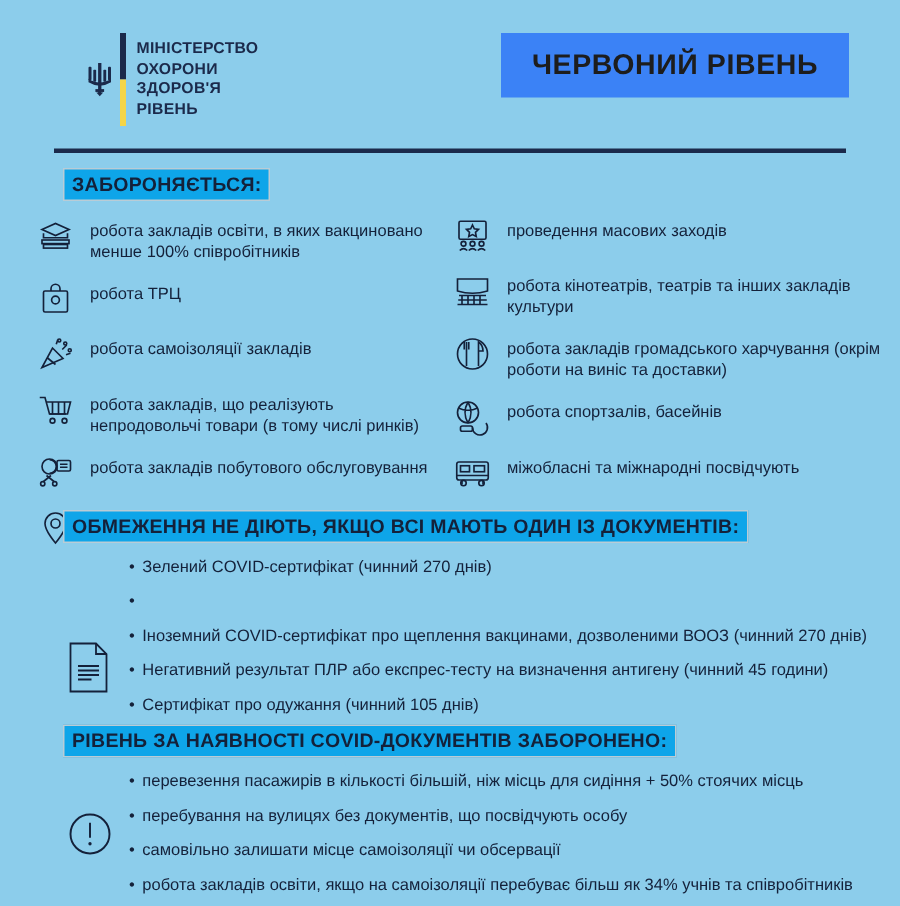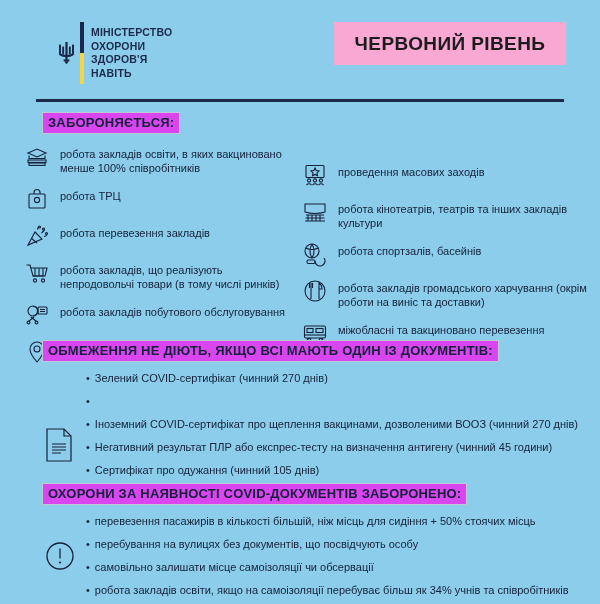--- a/index.html
+++ b/index.html
@@ -56,21 +56,21 @@
     line-height: 13.5px;
     color: #1b2a4b;
   }
 
   .red-banner {
     position: absolute;
     left: 334px;
     top: 22px;
     width: 232px;
     height: 43px;
-    background: #f9a8d4;
+    background: #3b82f6;
     display: flex;
     align-items: center;
     justify-content: center;
     text-align: right;
   }
   .red-banner span {
     font-size: 19px;
     font-weight: bold;
     color: #1d1d1d;
     letter-spacing: 0.4px;
@@ -81,21 +81,21 @@
     left: 36px;
     top: 99px;
     width: 528px;
     height: 3px;
     background: #1b2a4b;
   }
 
   
   .sec-head {
     display: inline-block;
-    background: #d946ef;
+    background: #0ea5e9;
     color: #14213a;
     font-size: 13px;
     font-weight: bold;
     letter-spacing: 0.2px;
     padding: 2px 5px 3px 5px;
     border: 1px solid #b9ccd6;
   }
 
   
   .section-ban {
@@ -104,21 +104,21 @@
     top: 112px;
     width: 600px;
   }
   .sec-head-wrap { padding-left: 42px; }
 
   .cols {
     display: flex;
     margin-top: 10px;
   }
   .col-left { width: 292px; padding-left: 24px; box-sizing: border-box; }
-  .col-right { width: 308px; padding-left: 10px; box-sizing: border-box; margin-top: 18px; }
+  .col-right { width: 308px; padding-left: 10px; box-sizing: border-box; }
 
   .item {
     display: flex;
     align-items: flex-start;
     margin-bottom: 11px;
   }
   .item .ico {
     width: 26px;
     min-width: 26px;
     height: 26px;
@@ -211,21 +211,21 @@
       </svg>
     </div>
     <div class="logo-bars">
       <div class="b-navy"></div>
       <div class="b-yellow"></div>
     </div>
     <div class="logo-text">
       <span>МІНІСТЕРСТВО</span>
       <span>ОХОРОНИ</span>
       <span>ЗДОРОВ'Я</span>
-      <span>НАВІТЬ</span>
+      <span>РІВЕНЬ</span>
     </div>
   </div>
 
   <div class="red-banner">
     <span>ЧЕРВОНИЙ РІВЕНЬ</span>
   </div>
 
   <div class="hr-top"></div>
 </div>
 
@@ -264,21 +264,21 @@
         <span class="ico">
           <svg width="26" height="26" viewBox="0 0 26 26" fill="none" stroke="#14213a" stroke-width="1.1">
             <path d="M4 22 L11 9 L18 16 Z"></path>
             <path d="M7.5 15.5 L13 20"></path>
             <circle cx="19.5" cy="6" r="1"></circle>
             <circle cx="22.5" cy="10.5" r="1"></circle>
             <circle cx="15.5" cy="4" r="1"></circle>
             <path d="M17.5 10 l3-3 M20 13.5 l3 -1 M13.5 6.5 l1 -3"></path>
           </svg>
         </span>
-        <span class="txt">робота перевезення закладів</span>
+        <span class="txt">робота самоізоляції закладів</span>
       </div>
 
       <div class="item">
         <span class="ico">
           <svg width="26" height="26" viewBox="0 0 26 26" fill="none" stroke="#14213a" stroke-width="1.1">
             <path d="M2.5 5 H6 l3 11 h11"></path>
             <path d="M7 8 H23 l-2 8 H9"></path>
             <path d="M11 8 v8 M15 8 v8 M19 8 v8"></path>
             <circle cx="11" cy="20.5" r="1.6"></circle>
             <circle cx="19" cy="20.5" r="1.6"></circle>
@@ -337,53 +337,53 @@
             <path d="M4 16 h18 M3.5 19 h19 M3 22 h20"></path>
             <path d="M6 16 v6 M10 16 v6 M14 16 v6 M18 16 v6"></path>
           </svg>
         </span>
         <span class="txt">робота кінотеатрів, театрів та інших закладів культури</span>
       </div>
 
       <div class="item">
         <span class="ico">
           <svg width="26" height="26" viewBox="0 0 26 26" fill="none" stroke="#14213a" stroke-width="1.1">
+            <circle cx="13" cy="13" r="10"></circle>
+            <path d="M9 5 v6 M7.5 5 v5 M10.5 5 v5 M9 11 v10"></path>
+            <path d="M17 5 q3 2 3 6 h-3 z M17 11 v10"></path>
+          </svg>
+        </span>
+        <span class="txt">робота закладів громадського харчування (окрім роботи на виніс та доставки)</span>
+      </div>
+
+      <div class="item">
+        <span class="ico">
+          <svg width="26" height="26" viewBox="0 0 26 26" fill="none" stroke="#14213a" stroke-width="1.1">
             <circle cx="10" cy="10" r="7"></circle>
             <path d="M3.5 7 q6.5 3 13 0 M10 3 q-4 7 0 14 M10 3 q4 7 0 14"></path>
             <path d="M13 20 a5 5 0 1 0 9 -3"></path>
             <rect x="5" y="19" width="8" height="3.5" rx="1.2"></rect>
           </svg>
         </span>
         <span class="txt">робота спортзалів, басейнів</span>
-      </div>
-
-      <div class="item">
-        <span class="ico">
-          <svg width="26" height="26" viewBox="0 0 26 26" fill="none" stroke="#14213a" stroke-width="1.1">
-            <circle cx="13" cy="13" r="10"></circle>
-            <path d="M9 5 v6 M7.5 5 v5 M10.5 5 v5 M9 11 v10"></path>
-            <path d="M17 5 q3 2 3 6 h-3 z M17 11 v10"></path>
-          </svg>
-        </span>
-        <span class="txt">робота закладів громадського харчування (окрім роботи на виніс та доставки)</span>
       </div>
 
       <div class="item">
         <span class="ico">
           <svg width="26" height="26" viewBox="0 0 26 26" fill="none" stroke="#14213a" stroke-width="1.1">
             <rect x="2.5" y="6" width="21" height="12" rx="1.5"></rect>
             <rect x="5" y="8.5" width="6" height="4"></rect>
             <rect x="14" y="8.5" width="7" height="4"></rect>
             <path d="M2.5 15 h21"></path>
             <path d="M6 18 v3 M20 18 v3"></path>
             <circle cx="7" cy="20" r="1.8"></circle>
             <circle cx="19" cy="20" r="1.8"></circle>
           </svg>
         </span>
-        <span class="txt">міжобласні та вакциновано перевезення</span>
+        <span class="txt">міжобласні та міжнародні посвідчують</span>
       </div>
 
     </div>
   </div>
 </div>
 
 <div class="section-docs">
   <div class="sec-head-wrap">
     <span class="sec-head">ОБМЕЖЕННЯ НЕ ДІЮТЬ, ЯКЩО ВСІ МАЮТЬ ОДИН ІЗ ДОКУМЕНТІВ:</span>
   </div>
@@ -416,21 +416,21 @@
       <div class="bullet-row">
         <span class="dot">•</span>
         <span>Сертифікат про одужання (чинний 105 днів)</span>
       </div>
     </div>
   </div>
 </div>
 
 <div class="section-even">
   <div class="sec-head-wrap">
-    <span class="sec-head">ОХОРОНИ ЗА НАЯВНОСТІ COVID-ДОКУМЕНТІВ ЗАБОРОНЕНО:</span>
+    <span class="sec-head">РІВЕНЬ ЗА НАЯВНОСТІ COVID-ДОКУМЕНТІВ ЗАБОРОНЕНО:</span>
   </div>
 
   <div class="even-body">
     <span class="even-icon">
       <svg width="32" height="32" viewBox="0 0 32 32" fill="none" stroke="#14213a" stroke-width="1.3">
         <circle cx="16" cy="16" r="13"></circle>
         <path d="M16 8.5 v10"></path>
         <circle cx="16" cy="22.5" r="1.1" fill="#14213a" stroke="none"></circle>
       </svg>
     </span>

